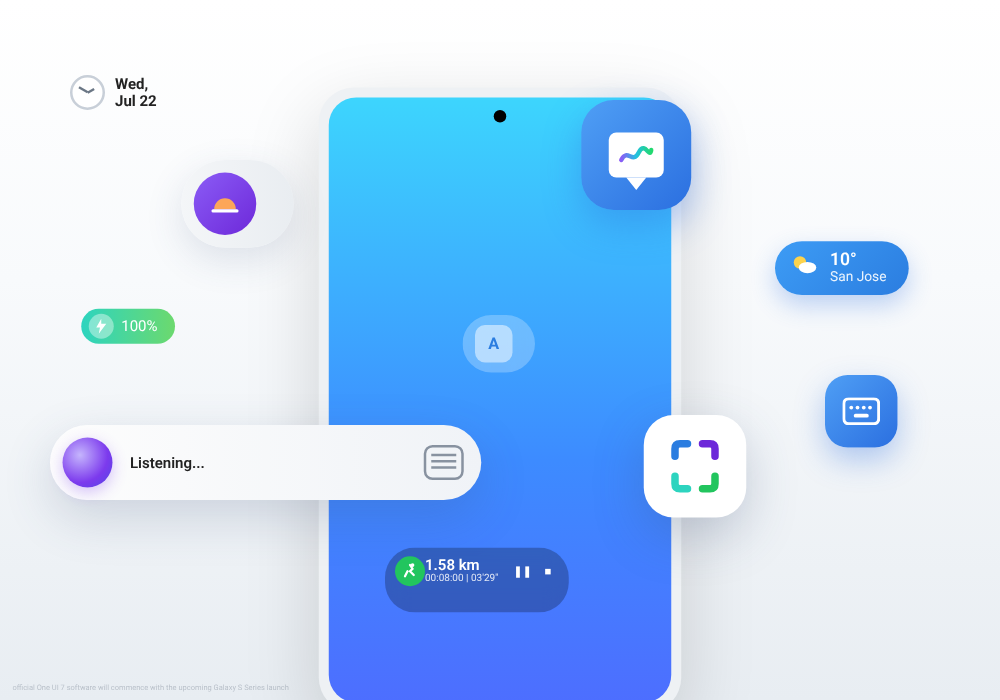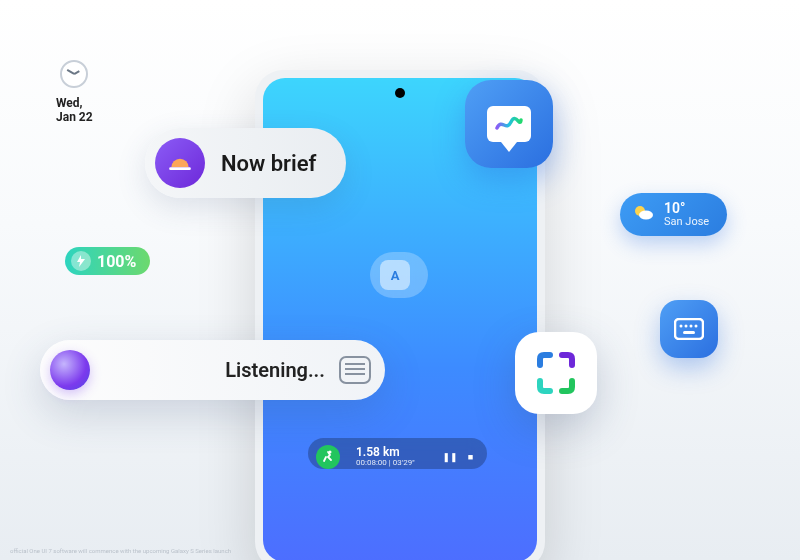--- a/index.html
+++ b/index.html
@@ -44,21 +44,20 @@
 }
 
 
 .date-widget {
   position: absolute;
   left: 56px;
   top: 60px;
   display: flex;
   align-items: center;
   gap: 8px;
-  flex-direction: column;
 }
 .clock-icon {
   width: 28px;
   height: 28px;
   border: 2px solid #c8cfd8;
   border-radius: 50%;
   background: #fff;
   position: relative;
 }
 .clock-icon::before, .clock-icon::after {
@@ -165,21 +164,21 @@
   align-items: center;
   gap: 6px;
 }
 .battery-icon {
   width: 20px; height: 20px;
   background: rgba(255,255,255,0.4);
   border-radius: 50%;
   display: flex; align-items: center; justify-content: center;
   color: #fff;
 }
-.battery-text { font-size: 16px; font-weight: 700; color: #fff; }
+.battery-text { font-size: 12px; font-weight: 400; color: #fff; }
 
 
 .translating {
   position: absolute;
   left: 370px;
   top: 252px;
   background: rgba(255,255,255,0.25);
   backdrop-filter: blur(10px);
   border-radius: 24px;
   padding: 8px 18px 8px 10px;
@@ -211,21 +210,21 @@
   gap: 14px;
   box-shadow: 0 14px 40px rgba(60,80,120,0.2);
   width: 345px;
 }
 .listen-orb {
   width: 40px; height: 40px;
   border-radius: 50%;
   background: radial-gradient(circle at 35% 35%, #c5b5fd, #7c3aed 60%, #4f46e5);
   box-shadow: 0 4px 12px rgba(124,58,237,0.3);
 }
-.listen-text { font-size: 20px; font-weight: 600; color: #222; flex: 1; text-align: right; }
+.listen-text { font-size: 12px; font-weight: 600; color: #222; flex: 1; }
 .kbd-mini {
   width: 32px; height: 28px;
   border: 2px solid #8892a0;
   border-radius: 7px;
   position: relative;
 }
 .kbd-mini::before {
   content: "";
   position: absolute;
   left: 4px; right: 4px; top: 5px;
@@ -267,24 +266,24 @@
 .keyboard-app svg { width: 30px; height: 22px; }
 
 
 .running {
   position: absolute;
   left: 308px;
   top: 438px;
   background: rgba(0,0,0,0.25);
   backdrop-filter: blur(8px);
   border-radius: 24px;
-  padding: 7px 14px 0 8px;
-  display: flex;
-  align-items: center;
-  gap: 16px;
+  padding: 7px 14px 21px 8px;
+  display: flex;
+  align-items: center;
+  gap: 0;
 }
 .run-icon {
   width: 24px; height: 24px;
   background: #22c55e;
   border-radius: 50%;
   display: flex; align-items: center; justify-content: center;
 }
 .run-text { line-height: 1.1; }
 .run-dist { font-size: 12px; font-weight: 600; color: #fff; }
 .run-time { font-size: 8px; color: rgba(255,255,255,0.85); }
@@ -305,32 +304,31 @@
 <div class="phone">
   <div class="phone-screen">
     <div class="punch-hole"></div>
   </div>
 </div>
 
 <div class="date-widget">
   <div class="clock-icon"></div>
   <div class="date-text">
     <div>Wed,</div>
-    <div>Jan 22</div>
+    <div>Jul 22</div>
   </div>
 </div>
 
 <div class="now-brief">
   <div class="nb-icon">
     <svg viewBox="0 0 24 24">
         <path d="M4 16 a8 8 0 0 1 16 0 Z" fill="#fca658"></path>
         <rect x="2" y="16" width="20" height="2.5" rx="1.2" fill="#fff"></rect>
       </svg>
   </div>
-  <div class="nb-text">Now brief</div>
 </div>
 
 <div class="canvas-app">
   <div class="easel">
     <svg class="scribble" viewBox="0 0 30 20">
         <path d="M3 14 C 8 4, 12 18, 17 8 S 26 14, 27 6" stroke="url(#g)" stroke-width="3.5" fill="none" stroke-linecap="round"></path>
         <defs>
           <linearGradient id="g" x1="0" x2="1">
             <stop offset="0" stop-color="#8b5cf6"></stop>
             <stop offset="0.5" stop-color="#22c1e0"></stop>

